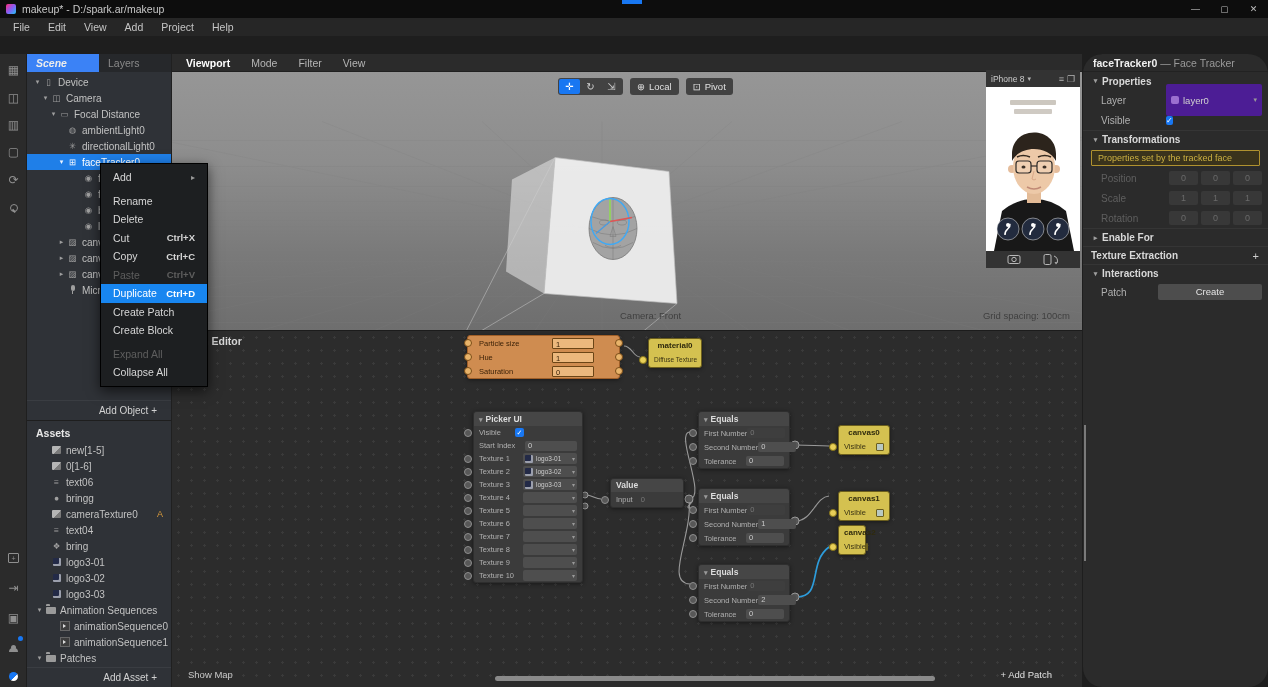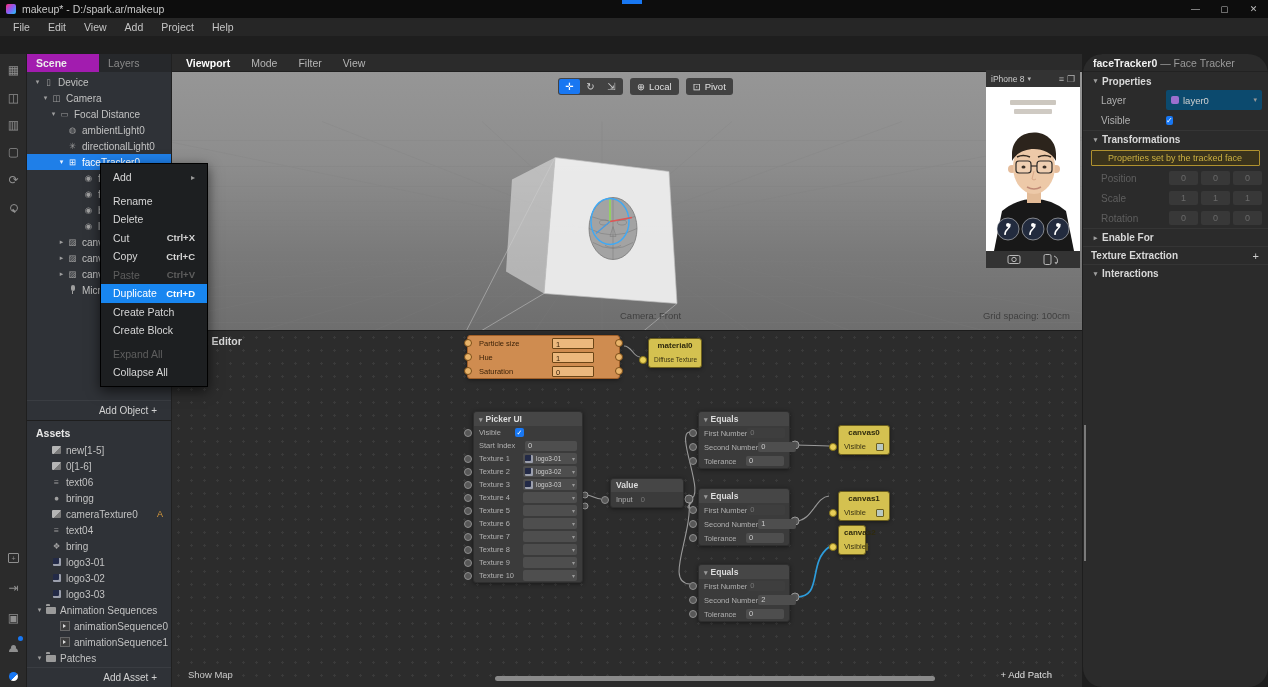--- a/index.html
+++ b/index.html
@@ -59,21 +59,21 @@
         height:2px; background:#9a9a9a; border-radius:1px 1px 0 0; }
   .css-seq { position:relative; } .css-seq::before { content:''; width:8px; height:8px; background:#3d3d3d;
         border:1px solid #666; } .css-seq::after { content:''; position:absolute; left:4px; top:3px; width:0; height:0;
         border-left:3px solid #ddd; border-top:2px solid transparent; border-bottom:2px solid transparent; }
 
   
   .scene-panel { position:absolute; left:27px; top:54px; width:145px; height:366px; background:#2f3237;
                  border-right:1px solid #202020; }
   .panel-tabs { display:flex; height:18px; }
   .ptab { flex:1; font-size:10.5px; line-height:18px; padding-left:9px; color:#8a8a8a; background:#26282b; }
-  .ptab.active { color:#ececec; font-weight:bold; background:#a21caf; }
+  .ptab.active { color:#ececec; font-weight:bold; background:#3b82f6;font-style:italic; }
   .tree { position:absolute; top:20px; left:0; right:0; bottom:20px; overflow:hidden; }
   .trow { height:16px; display:flex; align-items:center; font-size:10px; color:#c2c2c2; white-space:nowrap; }
   .trow.selected { background:#1f7fe8; color:#fff; }
   .trow.selected .arr, .trow.selected .ic { color:#eaf3ff; }
   .arr { width:9px; min-width:9px; font-size:7px; color:#9f9f9f; text-align:center; margin-right:1px; }
   .addbar { position:absolute; bottom:0; left:0; right:0; height:20px; border-top:1px solid #3a3d42;
             font-size:10px; color:#d2d2d2; line-height:20px; text-align:right; padding-right:14px; }
 
   
   .assets-panel { position:absolute; left:27px; top:420px; width:145px; height:267px; background:#2f3237;
@@ -165,26 +165,26 @@
                border-left:1px solid #1e1e1e;border-radius:20px; }
   .insp-head { height:18px; line-height:18px; padding-left:10px; font-size:10.5px; color:#9a9a9a;
                border-bottom:1px solid #222; }
   .insp-head b { color:#f0f0f0; }
   .sec { height:18px; display:flex; align-items:center; padding-left:8px; font-size:10px; font-weight:bold;
          color:#d8d8d8; border-top:1px solid #353535; }
   .sec .arr { margin-right:2px; }
   .sec .plus { margin-left:auto; margin-right:9px; font-weight:normal; color:#cfcfcf; font-size:11px; }
   .irow { height:20px; display:flex; align-items:center; padding-left:18px; font-size:10px; color:#b0b0b0; }
   .irow .ctl { margin-left:auto; margin-right:6px; width:96px; }
-  .idd { display:flex; align-items:center; background:#0c4a6e; border-radius:2px; height:20px;
+  .idd { display:flex; align-items:center; background:#4c1d95; border-radius:2px; height:32px;
          padding:4px 5px; font-size:9.5px; color:#d0d0d0; gap:4px; }
   .idd .chv { margin-left:auto; color:#999; font-size:7px; }
   .layer-sw { width:8px; height:8px; border-radius:2px; background:#9b6fd0; }
   .banner { margin:2px 8px; height:16px; line-height:15px; border:1px solid #b0922f; background:#3a331c;
-            color:#cbb041; font-size:9px; padding-left:16px; border-radius:1px; }
+            color:#cbb041; font-size:9px; padding-left:6px; border-radius:1px; }
   .irow.dis { color:#5f5f5f; }
   .tcells { margin-left:auto; margin-right:6px; display:flex; gap:3px; }
   .tcell { width:29px; height:14px; background:#383838; border-radius:2px; color:#6a6a6a; font-size:9px;
            text-align:center; line-height:14px; }
   .create-btn { margin-left:auto; margin-right:6px; width:104px; height:16px; background:#4d4d4d;
                 border-radius:2px; color:#e5e5e5; font-size:9.5px; text-align:center; line-height:16px; }
   .insp-scroll { position:absolute; left:1px; top:371px; width:2px; height:136px; background:#8f8f8f; opacity:.8; }
 </style>
 </head>
 <body>
@@ -874,16 +874,20 @@
       <span>Enable For</span>
     </div>
     <div class="sec">
       <span>Texture Extraction</span>
       <span class="plus">+</span>
     </div>
     <div class="sec">
       <span class="arr">▾</span>
       <span>Interactions</span>
     </div>
+    <div class="irow">
+      <span>Patch</span>
+      <span class="create-btn">Create</span>
+    </div>
     <div class="insp-scroll"></div>
   </div>
 
 </div>
 
 </body></html>

